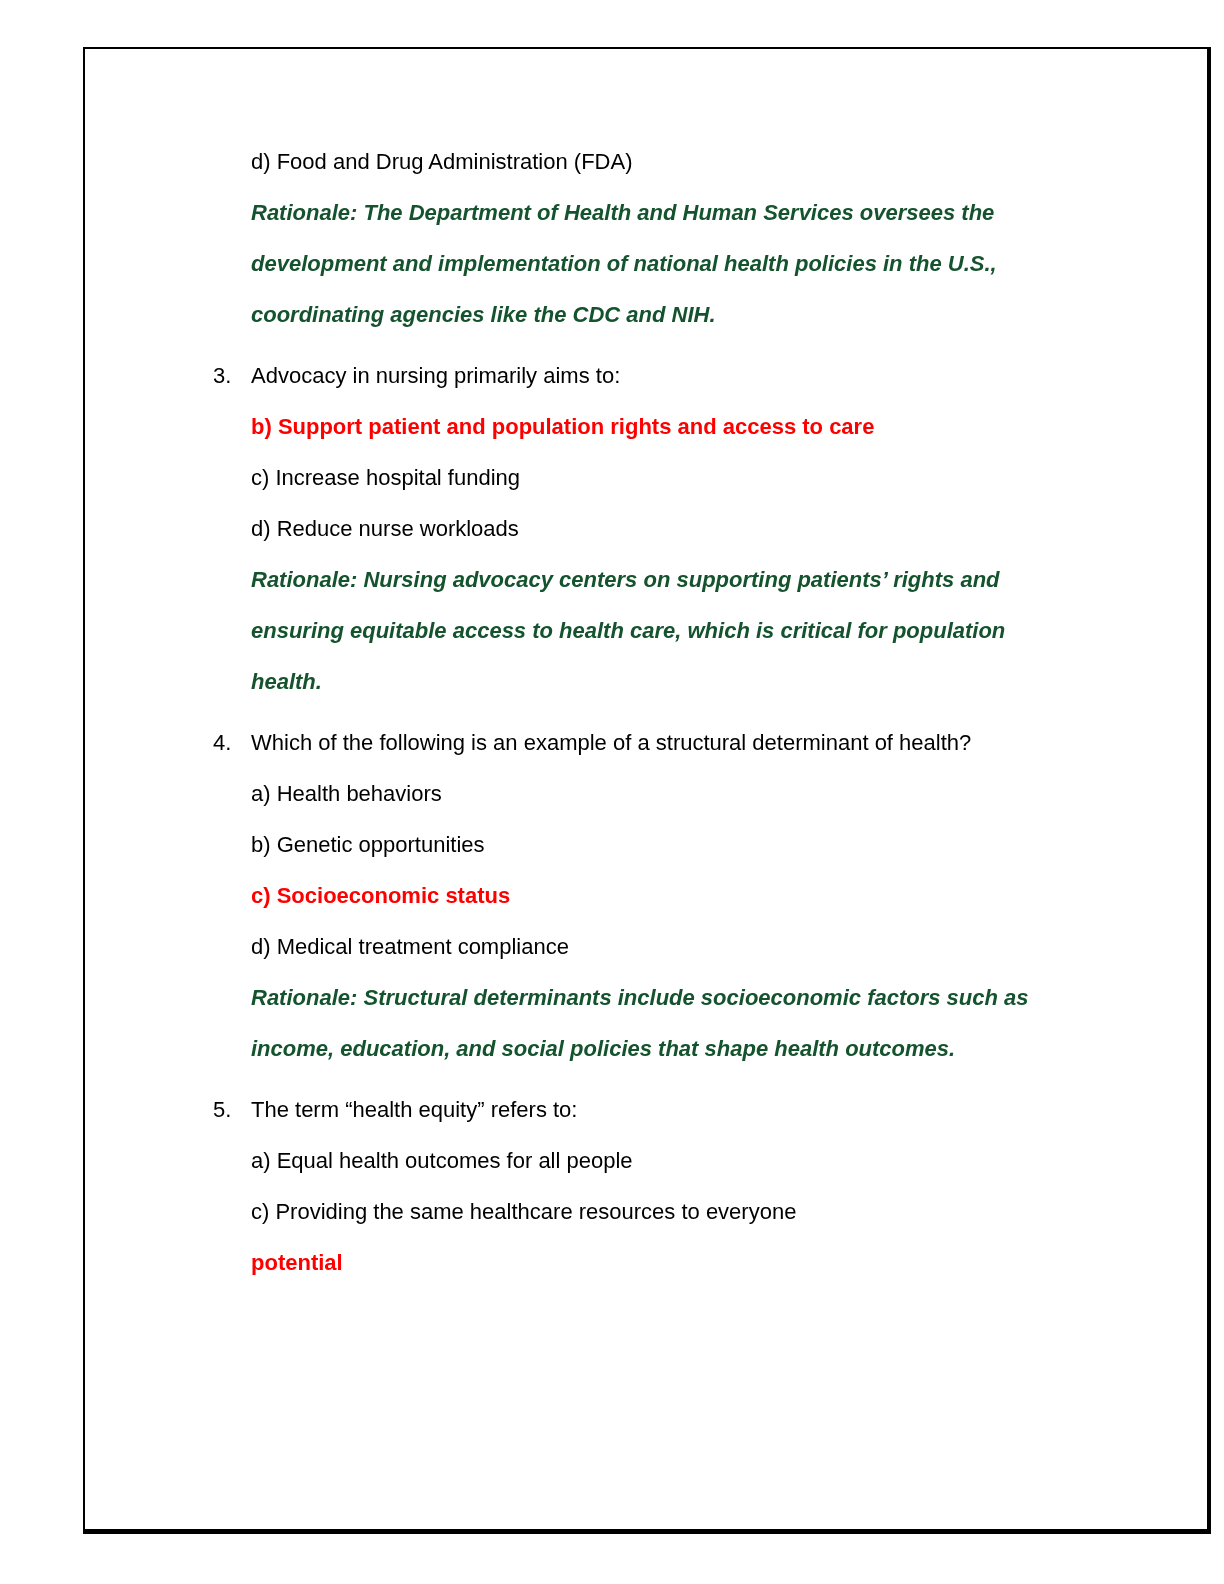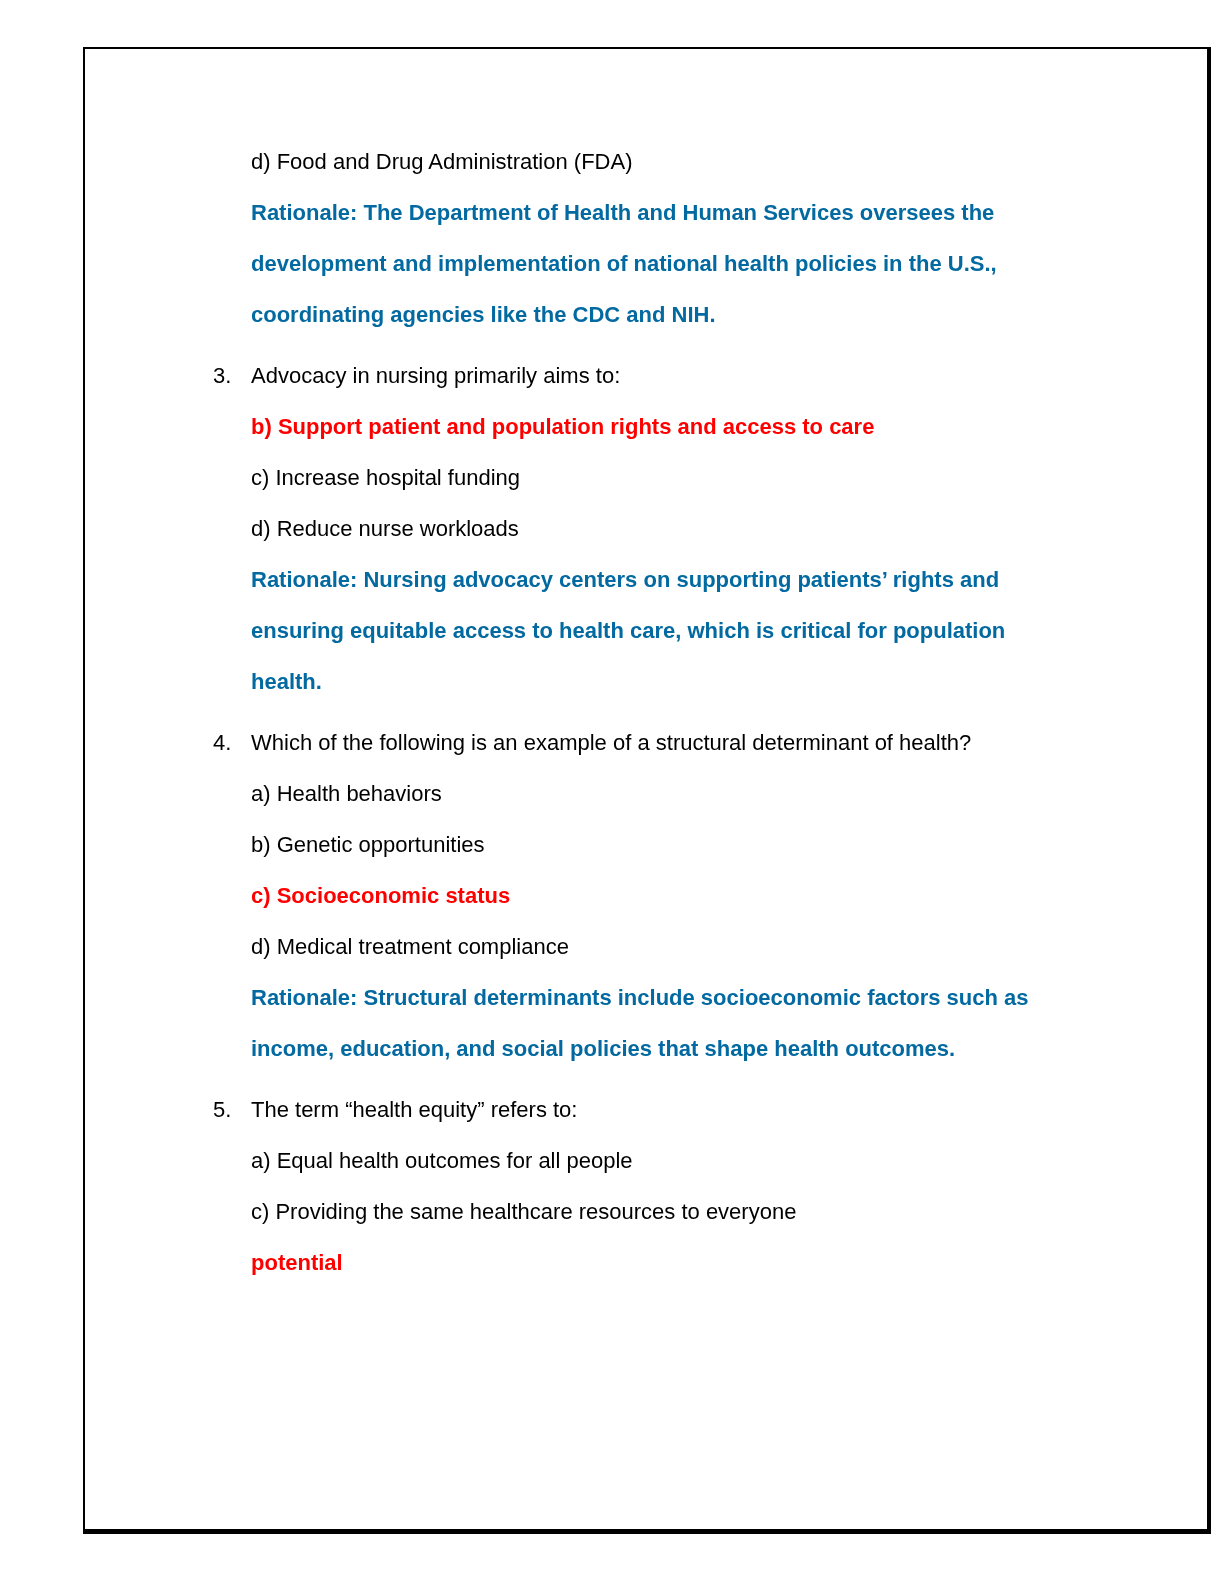--- a/index.html
+++ b/index.html
@@ -43,22 +43,23 @@
   .qnum {
     position: absolute;
     left: -38px;
     top: 0;
   }
   .correct {
     color: #ff0000;
     font-weight: bold;
   }
   .rationale {
-    color: #0369a1;
+    color: #14532d;
     font-weight: bold;
+    font-style: italic;
   }
 </style>
 </head>
 <body>
 
 <div class="page-frame">
   <div class="content">
 
     <div class="line option">d) Food and Drug Administration (FDA)</div>
     <div class="line rationale">Rationale: The Department of Health and Human Services oversees the</div>

